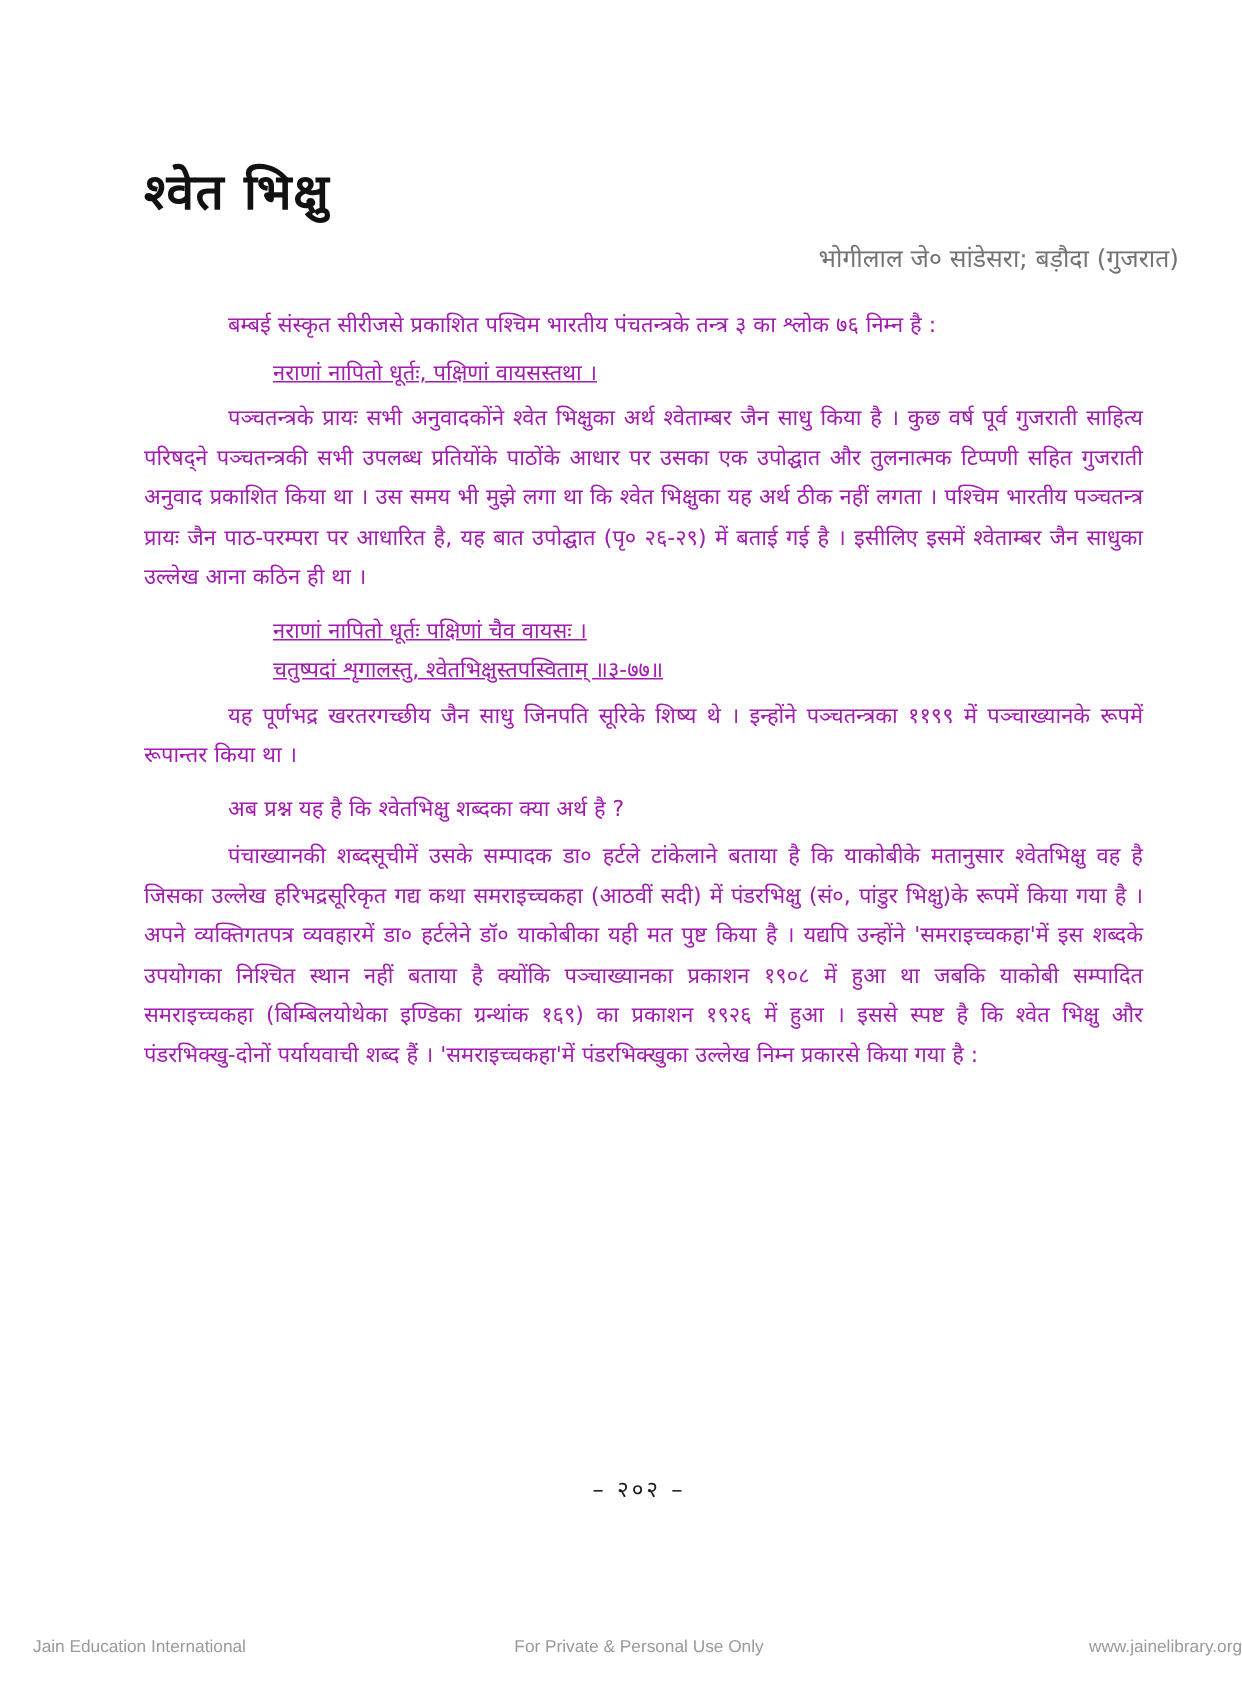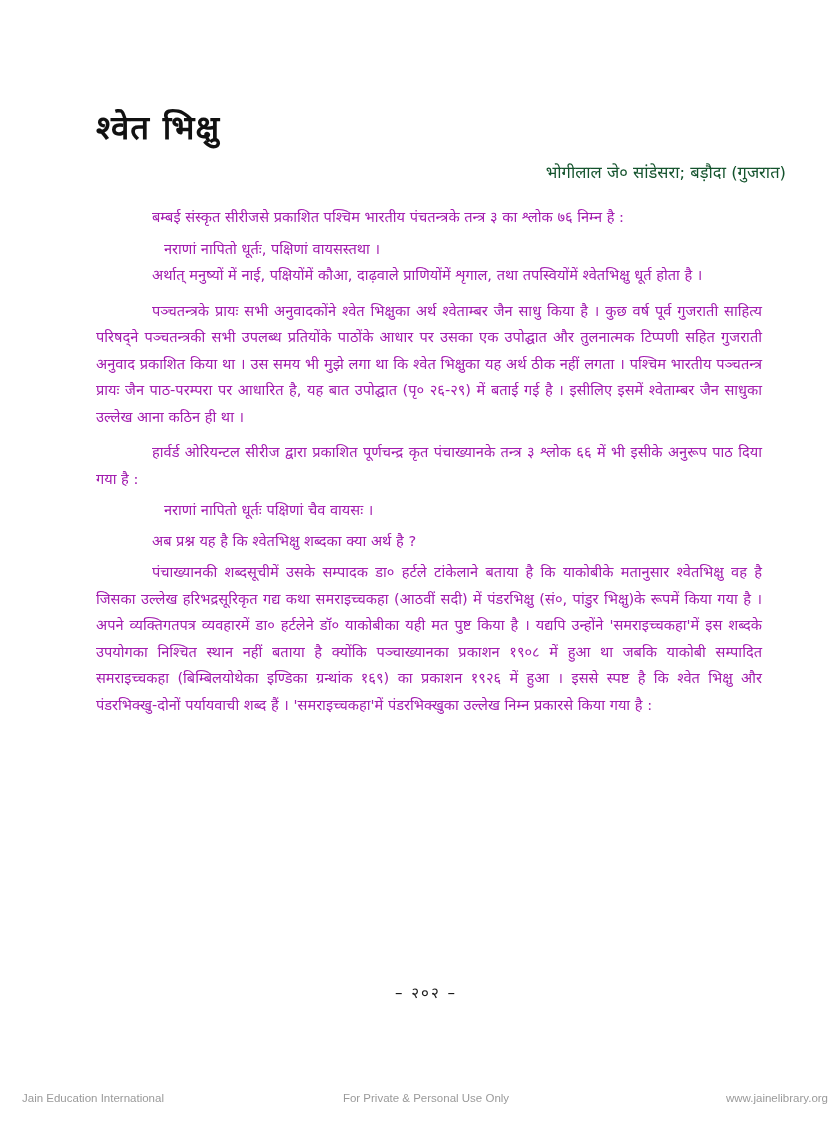--- a/index.html
+++ b/index.html
@@ -7,28 +7,28 @@
       width: 828px; height: 1122px; position: relative; overflow: hidden;
       font-family: "DejaVu Sans", sans-serif; color: #1a1a1a;
     }
     .page { position: absolute; left: 12px; top: 0; width: 828px; height: 1076px; }
     .title {
       position: absolute; left: 84px; top: 104px;
       font-size: 33px; font-weight: bold; letter-spacing: 1px; color: #111;
     }
     .author {
       position: absolute; right: 54px; top: 160px;
-      font-size: 16.5px; color: #14532d;
+      font-size: 16.5px; color: #737373;
     }
     .body {
       position: absolute; left: 84px; top: 204px; width: 666px;
       font-size: 14.6px; line-height: 26.5px; color: #a21caf;
     }
     .p { margin: 0 0 5px 0; text-align: justify; text-indent: 56px; }
-    .verse { margin: 0 0 0 68px; text-indent: 0; white-space: nowrap; }
+    .verse { margin: 0 0 0 86px; text-indent: 0; white-space: nowrap; text-decoration: underline; }
     .verse.last { margin-bottom: 4px; }
     .gap { height: 4px; }
     .pagenum {
       position: absolute; left: 0; width: 828px; top: 982px;
       text-align: center; font-size: 15px; letter-spacing: 2px;
     }
     .footer {
       position: absolute; top: 1092px; left: 0; width: 828px; height: 18px;
       font-family: "Liberation Sans", sans-serif; font-size: 11.5px; color: #9a9a9a;
     }
@@ -41,26 +41,26 @@
 <body>
 
 <div class="page">
 
   <div class="title">श्वेत भिक्षु</div>
   <div class="author">भोगीलाल जे० सांडेसरा; बड़ौदा (गुजरात)</div>
 
   <div class="body">
     <p class="p">बम्बई संस्कृत सीरीजसे प्रकाशित पश्चिम भारतीय पंचतन्त्रके  तन्त्र ३ का श्लोक ७६ निम्न है :</p>
     <p class="verse">नराणां  नापितो  धूर्तः,  पक्षिणां  वायसस्तथा ।</p>
-    <p class="p">अर्थात् मनुष्यों में नाई,  पक्षियोंमें कौआ,  दाढ़वाले प्राणियोंमें शृगाल,  तथा तपस्वियोंमें श्वेतभिक्षु धूर्त होता है ।</p>
     <div class="gap"></div>
     <p class="p">पञ्चतन्त्रके प्रायः सभी अनुवादकोंने श्वेत भिक्षुका अर्थ श्वेताम्बर जैन साधु किया है । कुछ वर्ष पूर्व गुजराती साहित्य  परिषद्ने पञ्चतन्त्रकी  सभी उपलब्ध  प्रतियोंके पाठोंके आधार पर उसका एक उपोद्घात और तुलनात्मक टिप्पणी सहित गुजराती अनुवाद प्रकाशित किया था । उस समय भी मुझे लगा था कि श्वेत भिक्षुका यह अर्थ ठीक नहीं लगता ।  पश्चिम भारतीय पञ्चतन्त्र प्रायः जैन पाठ-परम्परा पर आधारित है, यह बात उपोद्घात (पृ० २६-२९) में बताई गई है ।  इसीलिए इसमें श्वेताम्बर जैन साधुका उल्लेख आना कठिन ही था ।</p>
     <div class="gap"></div>
-    <p class="p">हार्वर्ड ओरियन्टल सीरीज  द्वारा प्रकाशित  पूर्णचन्द्र कृत पंचाख्यानके तन्त्र ३ श्लोक ६६ में भी इसीके अनुरूप पाठ दिया गया है :</p>
     <p class="verse">नराणां  नापितो  धूर्तः  पक्षिणां  चैव  वायसः ।</p>
+    <p class="verse last">चतुष्पदां    शृगालस्तु,    श्वेतभिक्षुस्तपस्विताम् ॥३-७७॥</p>
+    <p class="p">यह पूर्णभद्र  खरतरगच्छीय जैन साधु  जिनपति सूरिके शिष्य थे ।  इन्होंने पञ्चतन्त्रका ११९९ में पञ्चाख्यानके रूपमें रूपान्तर किया था ।</p>
     <div class="gap"></div>
     <p class="p">अब प्रश्न यह है कि श्वेतभिक्षु शब्दका क्या अर्थ है ?</p>
     <p class="p">पंचाख्यानकी  शब्दसूचीमें  उसके सम्पादक  डा० हर्टले टांकेलाने बताया है कि याकोबीके मतानुसार श्वेतभिक्षु वह है जिसका उल्लेख  हरिभद्रसूरिकृत गद्य  कथा समराइच्चकहा (आठवीं सदी) में पंडरभिक्षु (सं०, पांडुर भिक्षु)के रूपमें किया गया है ।  अपने व्यक्तिगतपत्र  व्यवहारमें  डा० हर्टलेने  डॉ० याकोबीका यही मत पुष्ट  किया है ।  यद्यपि उन्होंने  'समराइच्चकहा'में इस  शब्दके  उपयोगका निश्चित स्थान नहीं बताया है क्योंकि  पञ्चाख्यानका  प्रकाशन १९०८ में हुआ था  जबकि याकोबी सम्पादित  समराइच्चकहा (बिम्बिलयोथेका इण्डिका ग्रन्थांक १६९) का प्रकाशन १९२६ में हुआ ।  इससे स्पष्ट है कि श्वेत भिक्षु और पंडरभिक्खु-दोनों  पर्यायवाची  शब्द हैं ।  'समराइच्चकहा'में  पंडरभिक्खुका  उल्लेख  निम्न प्रकारसे  किया गया है :</p>
     <div class="gap"></div>
   </div>
 
   <div class="pagenum">– २०२ –</div>
 
   <div class="footer">
     <span class="f-left">Jain Education International</span>

